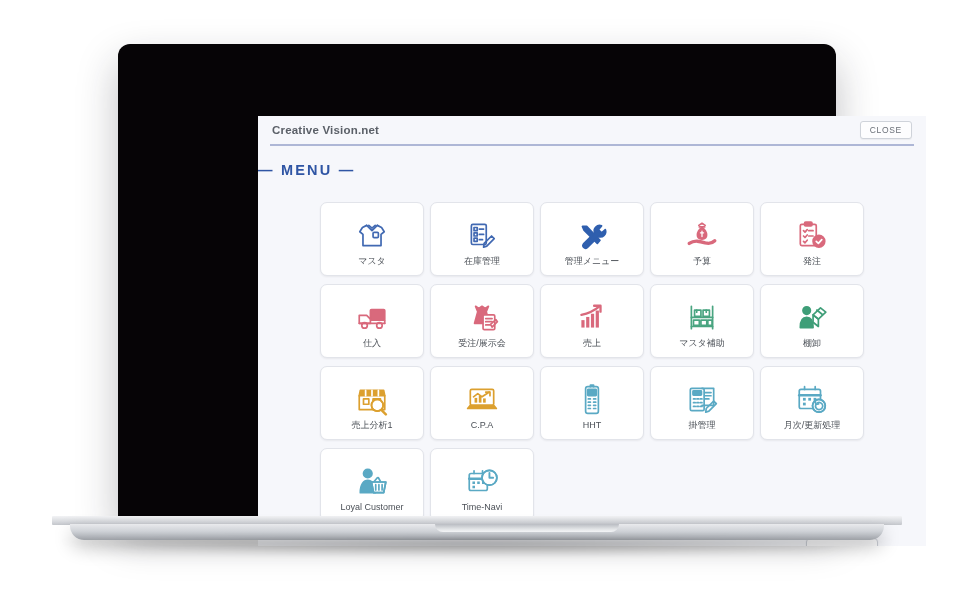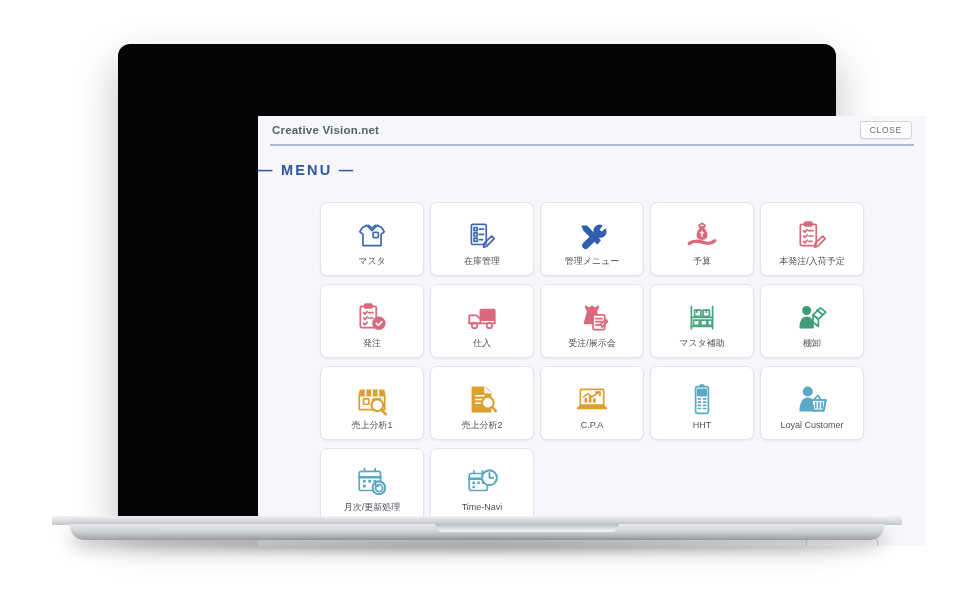--- a/index.html
+++ b/index.html
@@ -157,32 +157,20 @@
               </svg>
             </div>
             <div class="lbl">予算</div>
           </div>
           <div class="card">
             <div class="ico">
               <svg width="34" height="32" viewBox="0 0 32 30" fill="none" stroke="#d9697c" stroke-width="1.6" stroke-linecap="round" stroke-linejoin="round">
                 <rect x="5" y="4" width="15" height="20" rx="1.4"></rect>
                 <rect x="9" y="2" width="7" height="3.5" rx="1" fill="#d9697c"></rect>
                 <path d="M8 10l1.4 1.4L11.5 9M8 15l1.4 1.4L11.5 14M8 20l1.4 1.4L11.5 19"></path>
-                <path d="M13 10h4M13 15h4M13 20h3"></path>
-                <path d="M19 22 L26 15 L28.5 17.5 L21.5 24.5 L18.5 25.5 Z"></path>
-              </svg>
-            </div>
-            <div class="lbl">本発注/入荷予定</div>
-          </div>
-          <div class="card">
-            <div class="ico">
-              <svg width="34" height="32" viewBox="0 0 32 30" fill="none" stroke="#d9697c" stroke-width="1.6" stroke-linecap="round" stroke-linejoin="round">
-                <rect x="5" y="4" width="15" height="20" rx="1.4"></rect>
-                <rect x="9" y="2" width="7" height="3.5" rx="1" fill="#d9697c"></rect>
-                <path d="M8 10l1.4 1.4L11.5 9M8 15l1.4 1.4L11.5 14M8 20l1.4 1.4L11.5 19"></path>
                 <path d="M13 10h4M13 15h4"></path>
                 <circle cx="22.5" cy="20" r="5.5" fill="#d9697c" stroke="#d9697c"></circle>
                 <path d="M20 20l2 2 3.2-3.6" stroke="#fff" stroke-width="1.6"></path>
               </svg>
             </div>
             <div class="lbl">発注</div>
           </div>
           <div class="card">
             <div class="ico">
               <svg width="34" height="32" viewBox="0 0 32 30" fill="none" stroke="#d9697c" stroke-width="1.6" stroke-linecap="round" stroke-linejoin="round">
@@ -199,20 +187,33 @@
           <div class="card">
             <div class="ico">
               <svg width="34" height="32" viewBox="0 0 32 30" fill="none" stroke="#d9697c" stroke-width="1.6" stroke-linecap="round" stroke-linejoin="round">
                 <path d="M10 4 L13 6 L16 4 L19 6 L22 4 L20 9 L23 20 L9 20 L12 9 Z" fill="#d9697c" stroke="#d9697c"></path>
                 <rect x="17" y="12" width="11" height="14" rx="1.2" fill="#fff"></rect>
                 <path d="M19.5 15.5h6M19.5 18.5h6M19.5 21.5h4"></path>
                 <path d="M24 21 L29 16.5 L30.5 18.5 L25.5 23.5 Z"></path>
               </svg>
             </div>
             <div class="lbl">受注/展示会</div>
+          </div>
+          <div class="card">
+            <div class="ico">
+              <svg width="34" height="32" viewBox="0 0 32 30" fill="none" stroke="#d9697c" stroke-width="1.6" stroke-linecap="round" stroke-linejoin="round">
+                <rect x="6" y="17" width="3" height="7" fill="#d9697c" stroke="none"></rect>
+                <rect x="10.5" y="14" width="3" height="10" fill="#d9697c" stroke="none"></rect>
+                <rect x="15" y="11" width="3" height="13" fill="#d9697c" stroke="none"></rect>
+                <rect x="19.5" y="8" width="3" height="16" fill="#d9697c" stroke="none"></rect>
+                <path d="M6 12 C11 11 17 9 23 4" stroke-width="2.2"></path>
+                <path d="M18 3.5 L24 3.5 L24 9" stroke-width="2.2"></path>
+              </svg>
+            </div>
+            <div class="lbl">売上</div>
           </div>
           <div class="card">
             <div class="ico">
               <svg width="34" height="32" viewBox="0 0 32 30" fill="none" stroke="#4aa581" stroke-width="1.6" stroke-linecap="round" stroke-linejoin="round">
                 <path d="M6 4 L6 25 M26 4 L26 25"></path>
                 <path d="M6 14.5 L26 14.5 M6 23 L26 23"></path>
                 <rect x="9" y="7.5" width="6" height="6"></rect>
                 <rect x="17" y="7.5" width="6" height="6"></rect>
                 <rect x="8" y="17" width="5.5" height="5"></rect>
                 <rect x="15" y="17" width="5.5" height="5"></rect>
@@ -245,33 +246,20 @@
                 <circle cx="21" cy="20" r="5.5" fill="#fff"></circle>
                 <circle cx="21" cy="20" r="5.5"></circle>
                 <path d="M25 24.5 L29 28.5" stroke-width="2.4"></path>
               </svg>
             </div>
             <div class="lbl">売上分析1</div>
           </div>
           <div class="card">
             <div class="ico">
               <svg width="34" height="32" viewBox="0 0 32 30" fill="none" stroke="#dca02f" stroke-width="1.6" stroke-linecap="round" stroke-linejoin="round">
-                <path d="M7 3 L19 3 L24 8 L24 26 L7 26 Z" fill="#dca02f" stroke="#dca02f"></path>
-                <path d="M19 3 L19 8 L24 8" fill="#fff" stroke="#fff"></path>
-                <path d="M10 11h8M10 14.5h8M10 18h5" stroke="#fff" stroke-width="1.5"></path>
-                <circle cx="21.5" cy="17.5" r="5.5" fill="#fff"></circle>
-                <circle cx="21.5" cy="17.5" r="5.5"></circle>
-                <path d="M25.5 21.5 L29 25.5" stroke-width="2.4"></path>
-              </svg>
-            </div>
-            <div class="lbl">売上分析2</div>
-          </div>
-          <div class="card">
-            <div class="ico">
-              <svg width="34" height="32" viewBox="0 0 32 30" fill="none" stroke="#dca02f" stroke-width="1.6" stroke-linecap="round" stroke-linejoin="round">
                 <rect x="5" y="5" width="22" height="15" rx="1.4"></rect>
                 <path d="M2.5 23 L29.5 23 L27 20 L5 20 Z" fill="#dca02f" stroke="#dca02f"></path>
                 <rect x="9" y="13" width="2.5" height="4.5" fill="#dca02f" stroke="none"></rect>
                 <rect x="13" y="11" width="2.5" height="6.5" fill="#dca02f" stroke="none"></rect>
                 <rect x="17" y="13.5" width="2.5" height="4" fill="#dca02f" stroke="none"></rect>
                 <path d="M8 12 L12 9 L16 12 L23 7.5"></path>
                 <path d="M19.5 7.5h4v3.5"></path>
               </svg>
             </div>
             <div class="lbl">C.P.A</div>
@@ -283,29 +271,29 @@
                 <rect x="12" y="5" width="8" height="6" rx="0.6" fill="#5aa9c4" stroke="#5aa9c4"></rect>
                 <path d="M12.5 14h2M17.5 14h2M12.5 17h2M17.5 17h2M12.5 20h2M17.5 20h2M12.5 23h2M17.5 23h2"></path>
                 <path d="M14.5 2.5v-1.5h3v1.5"></path>
               </svg>
             </div>
             <div class="lbl">HHT</div>
           </div>
           <div class="card">
             <div class="ico">
               <svg width="34" height="32" viewBox="0 0 32 30" fill="none" stroke="#5aa9c4" stroke-width="1.6" stroke-linecap="round" stroke-linejoin="round">
-                <circle cx="12" cy="7" r="4" fill="#5aa9c4" stroke="#5aa9c4"></circle>
-                <path d="M5 25 C5 17 8.5 13.5 12 13.5 C15.5 13.5 19 17 19 25 Z" fill="#5aa9c4" stroke="#5aa9c4"></path>
-                <path d="M18 14.5 L21 11 M24 14.5 L22 11"></path>
-                <path d="M15.5 15 L29 15 L27 25 L17.5 25 Z" fill="#fff"></path>
-                <path d="M15.5 15 L29 15 L27 25 L17.5 25 Z"></path>
-                <path d="M19.5 17.5v5M22.5 17.5v5M25.5 17.5v5"></path>
-              </svg>
-            </div>
-            <div class="lbl">Loyal Customer</div>
+                <rect x="5" y="4" width="13" height="21" rx="1.4"></rect>
+                <rect x="7.5" y="6.5" width="8" height="4" rx="0.6" fill="#5aa9c4" stroke="#5aa9c4"></rect>
+                <path d="M8 14h1.6M11.2 14h1.6M14.4 14h1.6M8 17.5h1.6M11.2 17.5h1.6M14.4 17.5h1.6M8 21h1.6M11.2 21h1.6M14.4 21h1.6"></path>
+                <path d="M16 4 L27 4 L27 20 L16 20"></path>
+                <path d="M18.5 8h6M18.5 11h6M18.5 14h4"></path>
+                <path d="M20 23 L27 16 L29.5 18.5 L22.5 25.5 L19.5 26.5 Z"></path>
+              </svg>
+            </div>
+            <div class="lbl">掛管理</div>
           </div>
           <div class="card">
             <div class="ico">
               <svg width="34" height="32" viewBox="0 0 32 30" fill="none" stroke="#5aa9c4" stroke-width="1.6" stroke-linecap="round" stroke-linejoin="round">
                 <rect x="4" y="5" width="20" height="18" rx="1.6"></rect>
                 <path d="M4 10.5 L24 10.5" stroke-width="2.4"></path>
                 <path d="M9 5V2.5M19 5V2.5"></path>
                 <rect x="7.5" y="13" width="2.6" height="2.6" fill="#5aa9c4" stroke="none"></rect>
                 <rect x="12.5" y="13" width="2.6" height="2.6" fill="#5aa9c4" stroke="none"></rect>
                 <rect x="17.5" y="13" width="2.6" height="2.6" fill="#5aa9c4" stroke="none"></rect>
@@ -314,20 +302,33 @@
                 <circle cx="22.5" cy="20.5" r="6"></circle>
                 <path d="M19.5 19.5 a3.4 3.4 0 1 0 1.5 -1.8"></path>
                 <path d="M19.2 16.5 l0.4 2.6 l2.6 -0.5"></path>
               </svg>
             </div>
             <div class="lbl">月次/更新処理</div>
           </div>
           <div class="card">
             <div class="ico">
               <svg width="34" height="32" viewBox="0 0 32 30" fill="none" stroke="#5aa9c4" stroke-width="1.6" stroke-linecap="round" stroke-linejoin="round">
+                <circle cx="12" cy="7" r="4" fill="#5aa9c4" stroke="#5aa9c4"></circle>
+                <path d="M5 25 C5 17 8.5 13.5 12 13.5 C15.5 13.5 19 17 19 25 Z" fill="#5aa9c4" stroke="#5aa9c4"></path>
+                <path d="M18 14.5 L21 11 M24 14.5 L22 11"></path>
+                <path d="M15.5 15 L29 15 L27 25 L17.5 25 Z" fill="#fff"></path>
+                <path d="M15.5 15 L29 15 L27 25 L17.5 25 Z"></path>
+                <path d="M19.5 17.5v5M22.5 17.5v5M25.5 17.5v5"></path>
+              </svg>
+            </div>
+            <div class="lbl">Loyal Customer</div>
+          </div>
+          <div class="card">
+            <div class="ico">
+              <svg width="34" height="32" viewBox="0 0 32 30" fill="none" stroke="#5aa9c4" stroke-width="1.6" stroke-linecap="round" stroke-linejoin="round">
                 <rect x="4" y="7" width="17" height="16" rx="1.6"></rect>
                 <path d="M4 12 L21 12" stroke-width="2.4"></path>
                 <path d="M8.5 7V4.5M16.5 7V4.5"></path>
                 <rect x="7" y="14.5" width="2.4" height="2.4" fill="#5aa9c4" stroke="none"></rect>
                 <rect x="11.5" y="14.5" width="2.4" height="2.4" fill="#5aa9c4" stroke="none"></rect>
                 <rect x="16" y="14.5" width="2.4" height="2.4" fill="#5aa9c4" stroke="none"></rect>
                 <rect x="7" y="18.5" width="2.4" height="2.4" fill="#5aa9c4" stroke="none"></rect>
                 <circle cx="23" cy="11" r="7" fill="#fff"></circle>
                 <circle cx="23" cy="11" r="7"></circle>
                 <path d="M23 6.5 V11 H26.5" stroke-width="1.8"></path>

